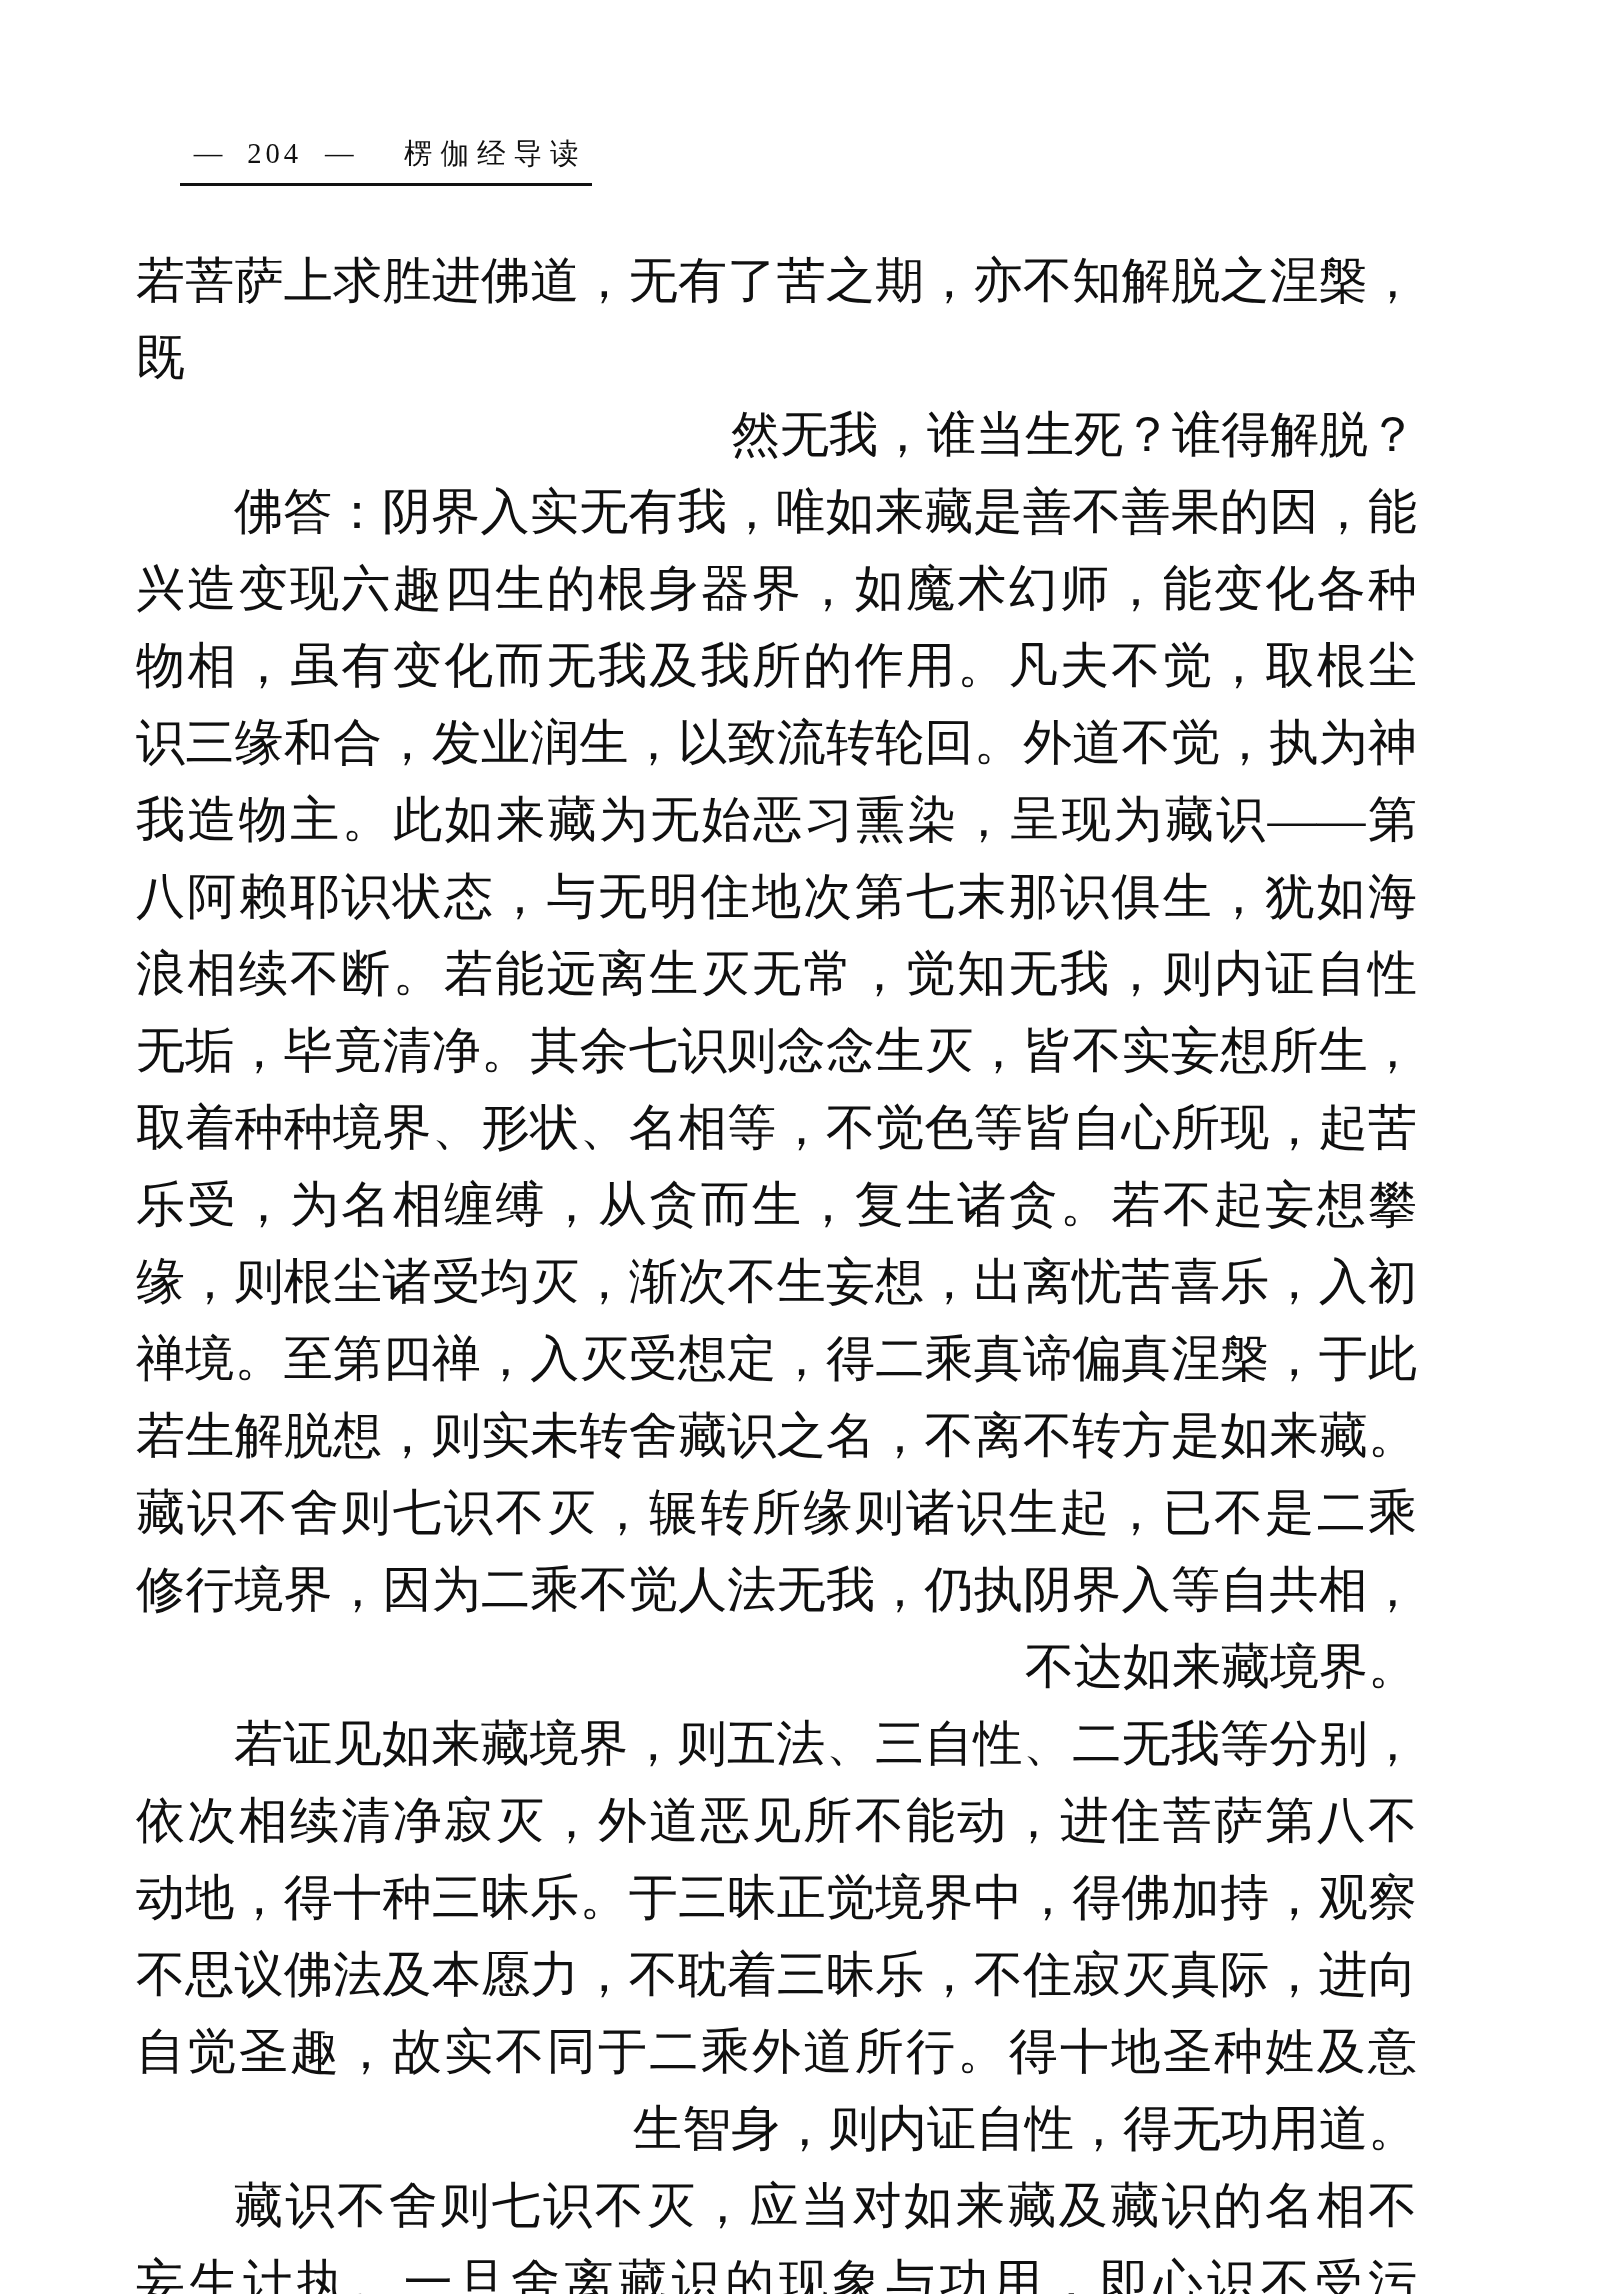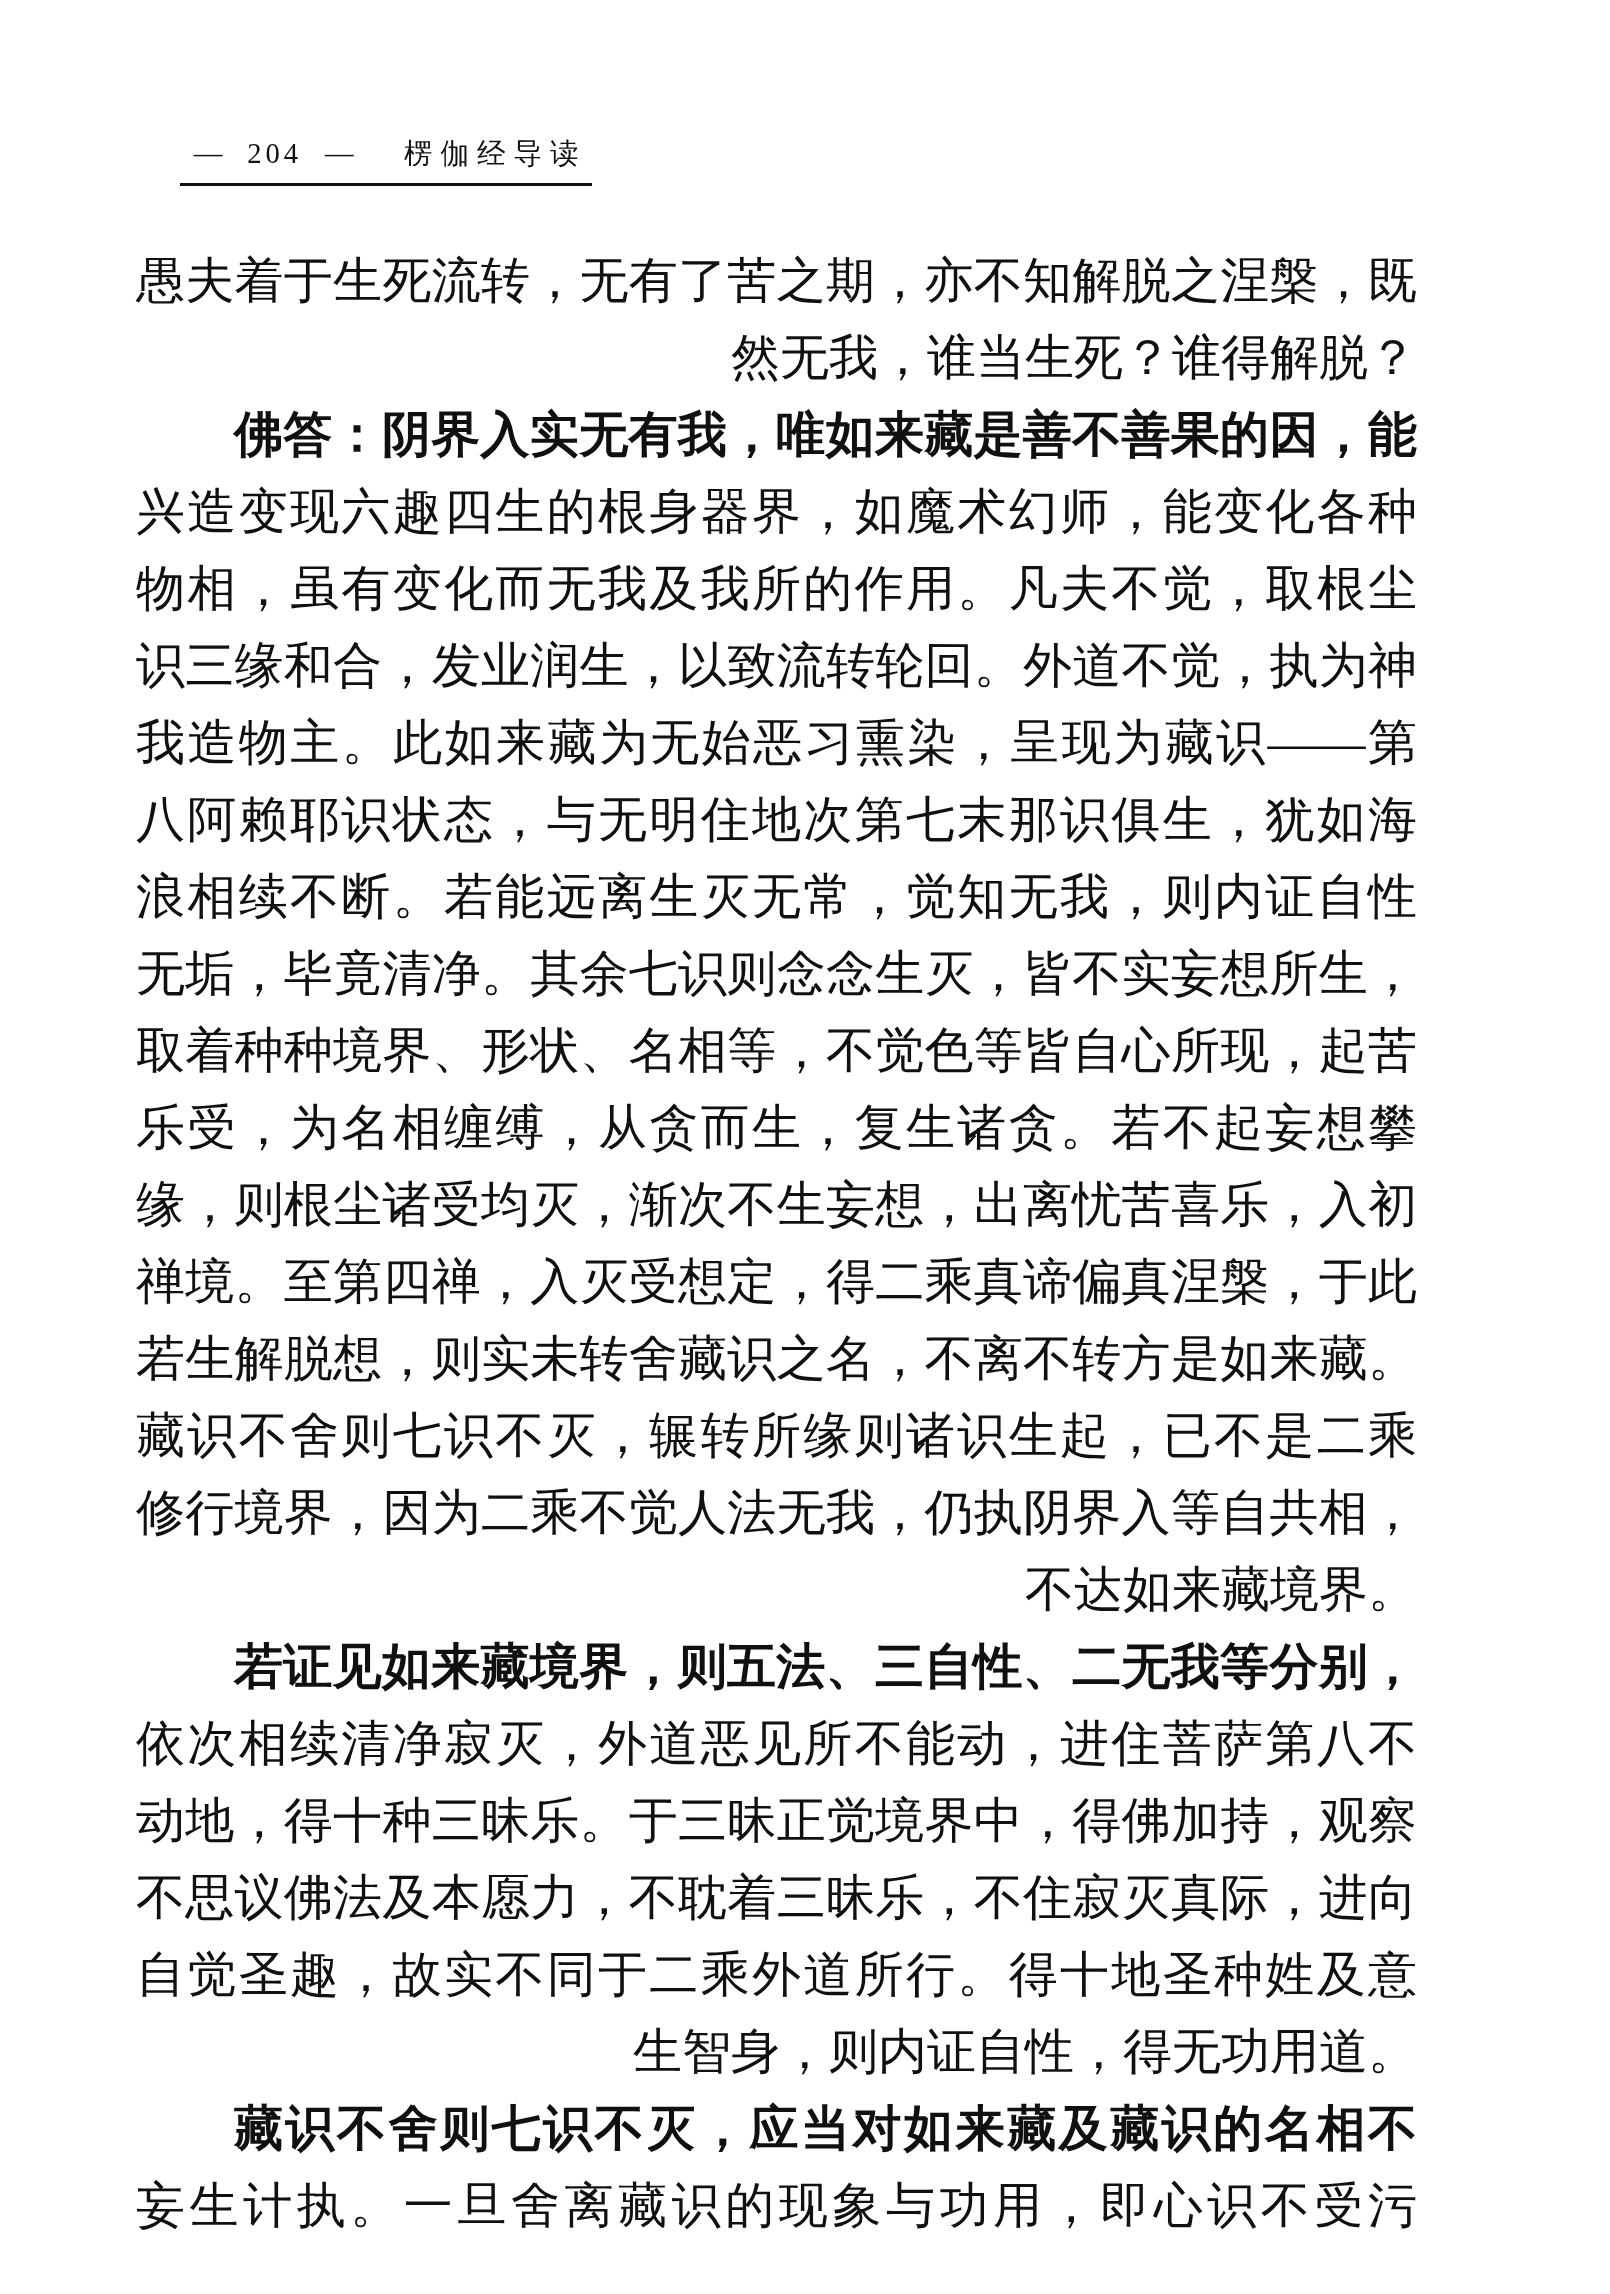--- a/index.html
+++ b/index.html
@@ -45,37 +45,37 @@
   .line {
     white-space: nowrap;
     text-align: right;
   }
   .line.fill {
     white-space: normal;
     text-align: justify;
     text-align-last: justify;
     text-justify: inter-character;
   }
-  .line.indent { text-indent: 2em; font-weight: bold; }
+  .line.indent { text-indent: 2em; }
 </style>
 </head>
 <body>
 
 <div class="page">
 
   <div class="running-header">
     <span class="hdr-dash">—</span>
     <span class="hdr-num">204</span>
     <span class="hdr-dash">—</span>
     <span class="hdr-title">楞伽经导读</span>
   </div>
 
   <div class="page-body">
       <div class="paragraph">
-        <div class="line fill">愚夫着于生死流转，无有了苦之期，亦不知解脱之涅槃，既</div>
+        <div class="line fill">若菩萨上求胜进佛道，无有了苦之期，亦不知解脱之涅槃，既</div>
         <div class="line">然无我，谁当生死？谁得解脱？</div>
       </div>
       <div class="paragraph">
         <div class="line fill indent">佛答：阴界入实无有我，唯如来藏是善不善果的因，能</div>
         <div class="line fill">兴造变现六趣四生的根身器界，如魔术幻师，能变化各种</div>
         <div class="line fill">物相，虽有变化而无我及我所的作用。凡夫不觉，取根尘</div>
         <div class="line fill">识三缘和合，发业润生，以致流转轮回。外道不觉，执为神</div>
         <div class="line fill">我造物主。此如来藏为无始恶习熏染，呈现为藏识——第</div>
         <div class="line fill">八阿赖耶识状态，与无明住地次第七末那识俱生，犹如海</div>
         <div class="line fill">浪相续不断。若能远离生灭无常，觉知无我，则内证自性</div>

